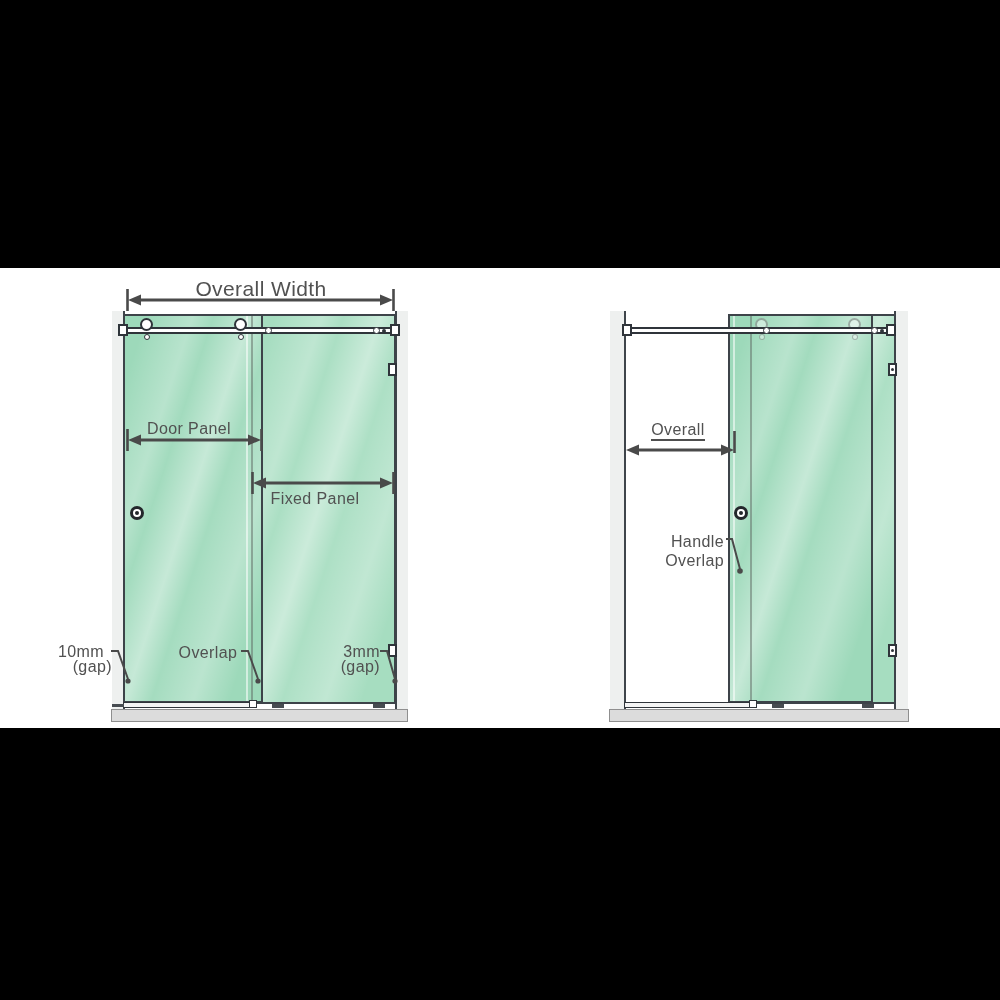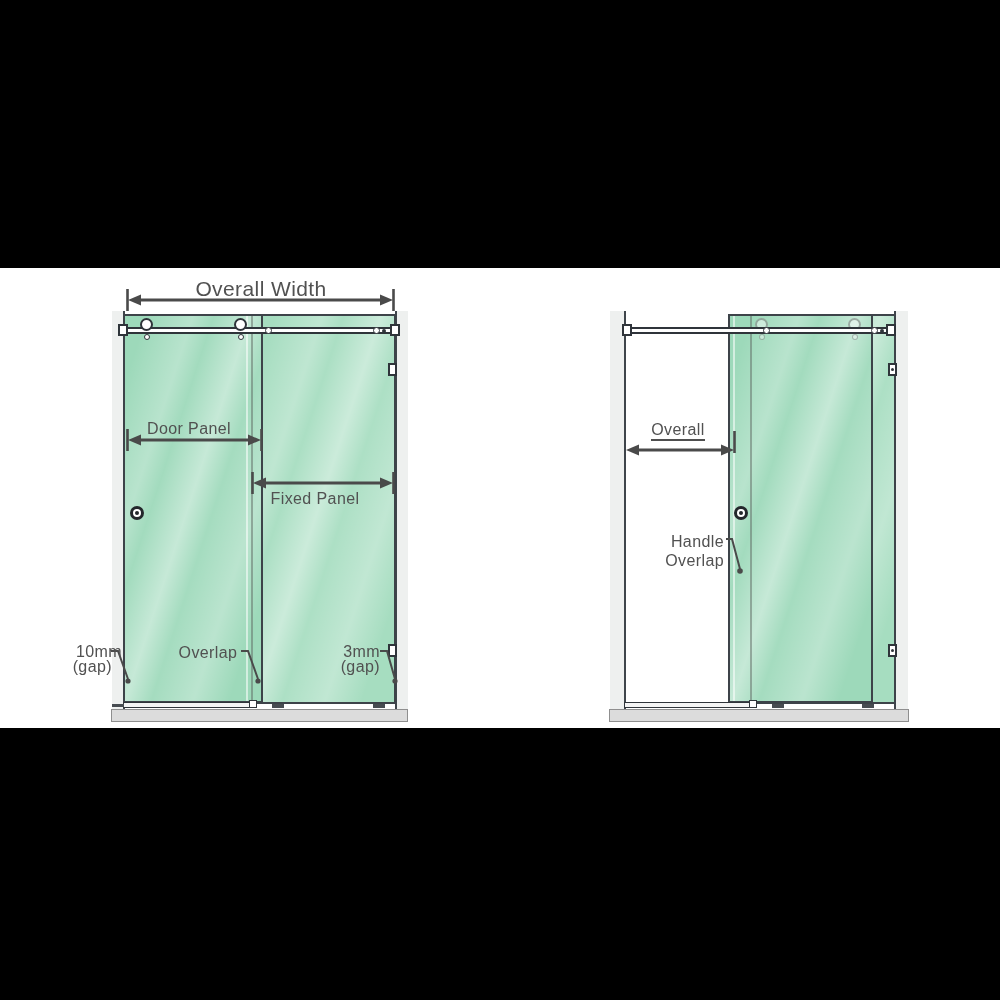--- a/index.html
+++ b/index.html
@@ -95,21 +95,21 @@
     <div class="abs bottom-bar" style="left:123px; top:702px; width:132px; height:6px;"></div>
     <div class="abs guide" style="left:249px; top:700px; width:8px; height:8px;"></div>
     <div class="abs spacer" style="left:272px; top:704px; width:12px; height:4px;"></div>
     <div class="abs spacer" style="left:373px; top:704px; width:12px; height:4px;"></div>
     <div class="abs spacer" style="left:112px; top:704px; width:12px; height:3px;"></div>
     <div class="abs floor" style="left:111px; top:709px; width:297px; height:13px;"></div>
 
     <div class="abs label c big" style="left:141px; top:280px; width:240px;">Overall Width</div>
     <div class="abs label c" style="left:118px; top:420px; width:142px;">Door Panel</div>
     <div class="abs label c" style="left:244px; top:462px; width:142px;margin-top:28px;">Fixed Panel</div>
-    <div class="abs label r tight" style="left:50px; top:644px; width:72px;">10mm</div>
+    <div class="abs label r tight" style="left:32px; top:644px; width:72px;">10mm</div>
     <div class="abs label r tight" style="left:40px; top:659px; width:72px;">(gap)</div>
     <div class="abs label c" style="left:170px; top:644px; width:76px;">Overlap</div>
     <div class="abs label r tight" style="left:308px; top:644px; width:72px;">3mm</div>
     <div class="abs label r tight" style="left:308px; top:659px; width:72px;">(gap)</div>
   </div>
 
   <div>
     <div class="abs wall" style="left:610px; top:311px; width:14px; height:398px;"></div>
     <div class="abs wall" style="left:896px; top:311px; width:12px; height:398px;"></div>
     <div class="abs wall-line" style="left:624px; top:311px; width:2px; height:398px;"></div>

